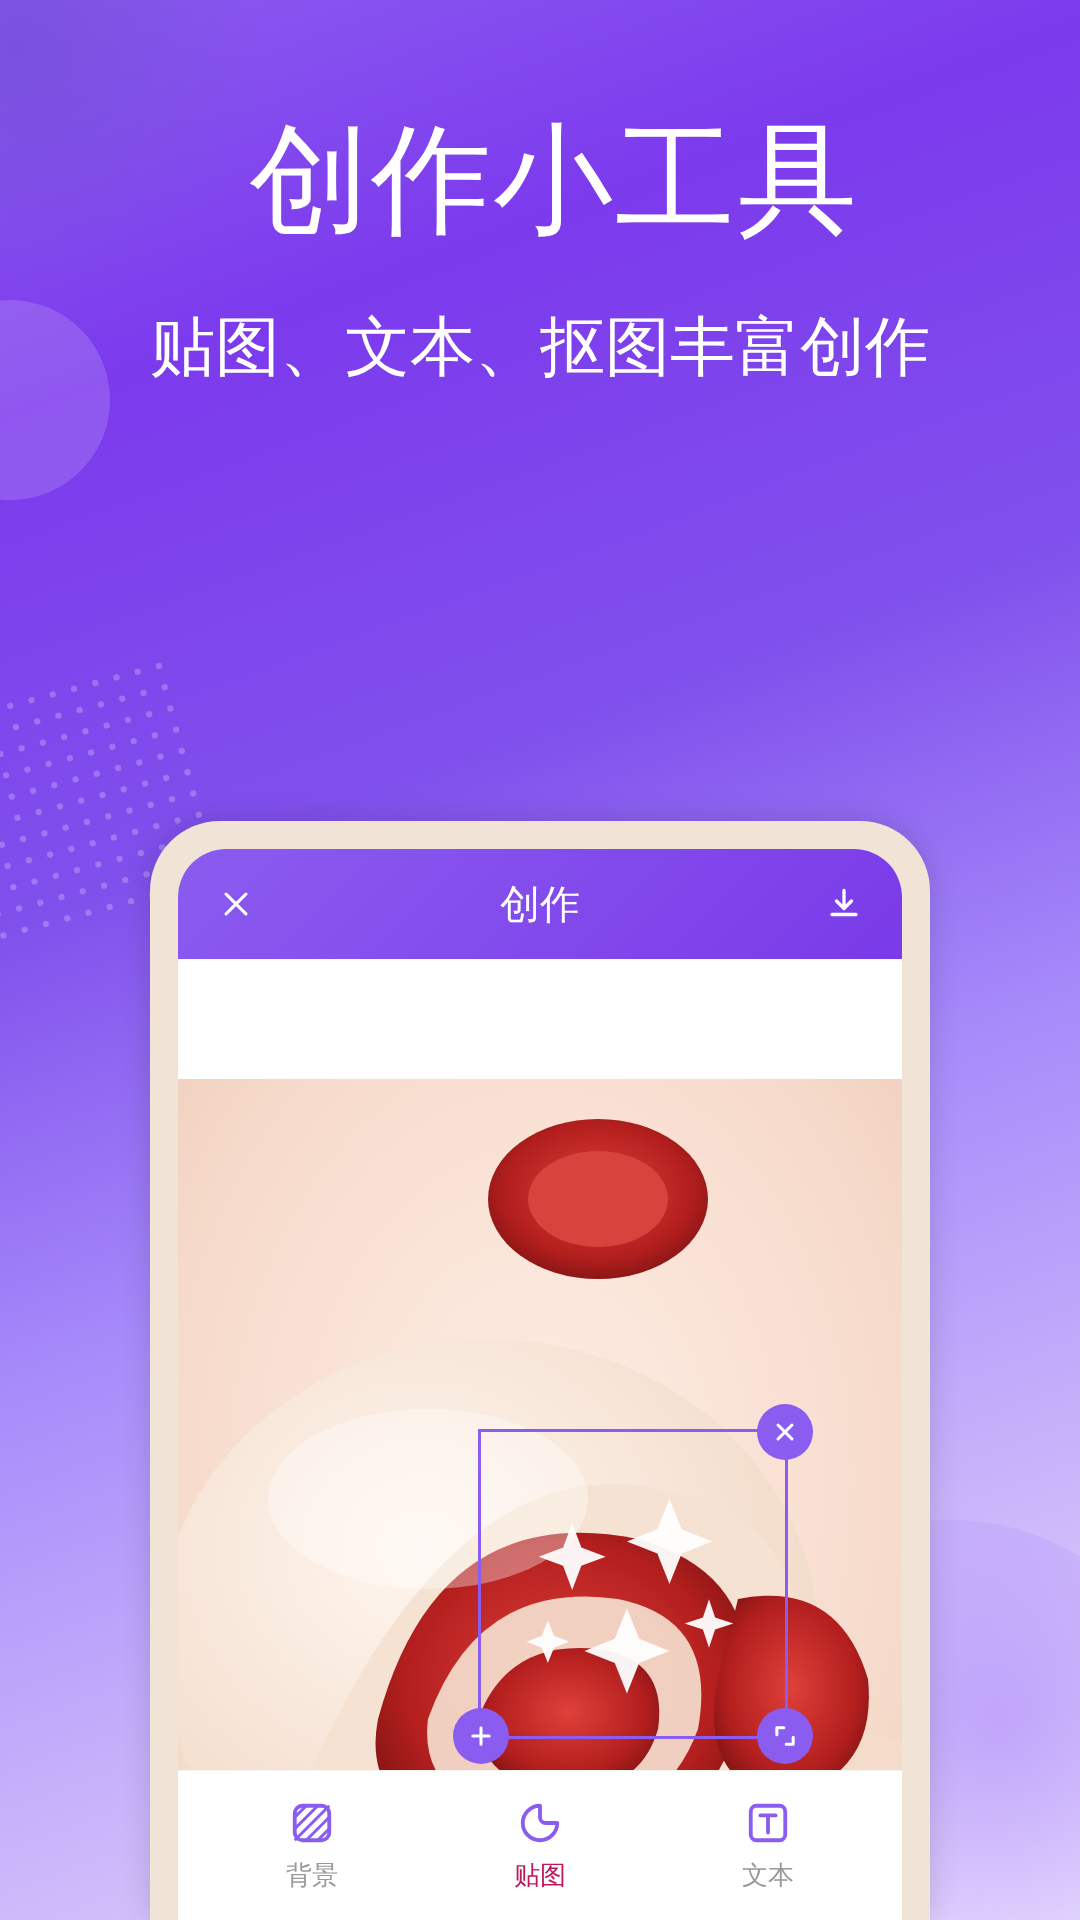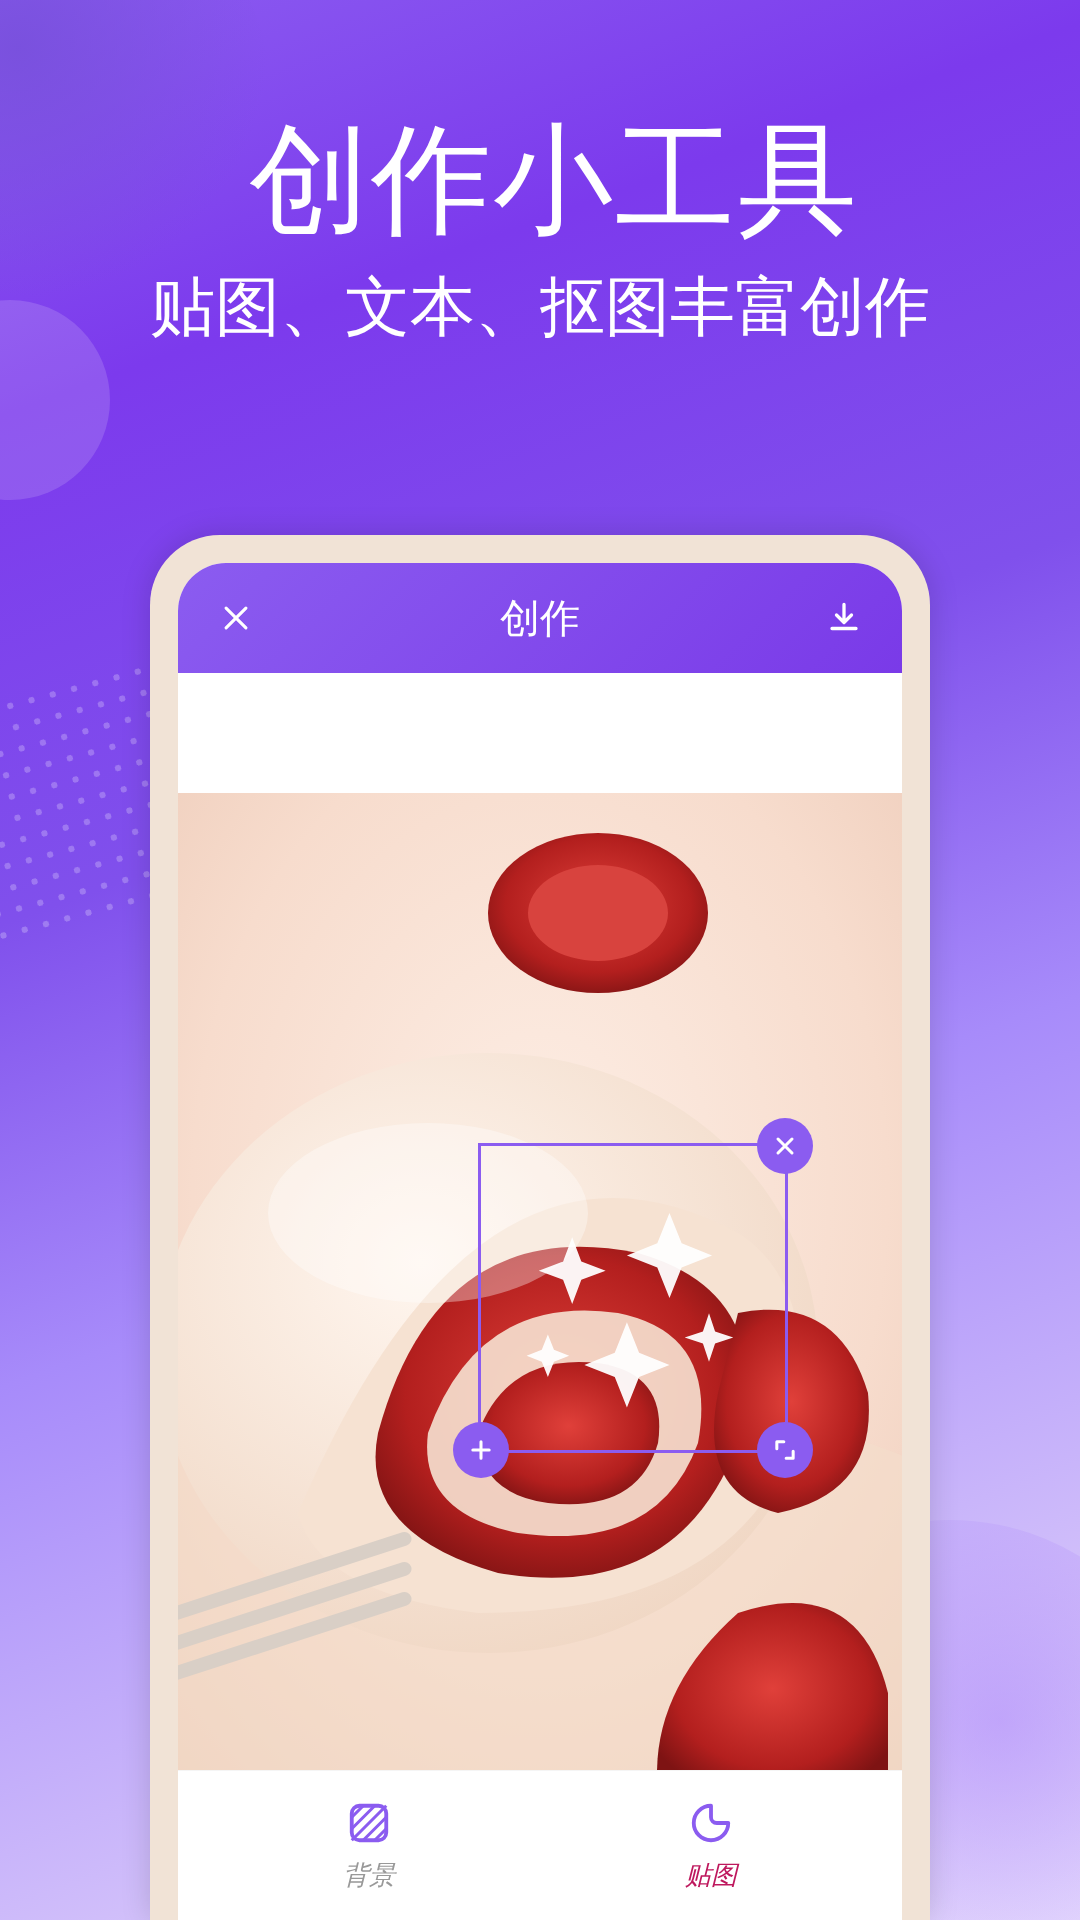--- a/index.html
+++ b/index.html
@@ -61,31 +61,32 @@
   text-align: center;
   color: #fff;
 }
 .main-title {
   font-size: 120px;
   font-weight: 500;
   letter-spacing: 2px;
   padding-left: 28px;
 }
 .sub-title {
+  margin-top: 40px;
   font-size: 65px;
   font-weight: 400;
 }
 
 
 .phone {
   position: absolute;
   left: 150px;
   bottom: 0;
   width: 780px;
-  height: 1385px;
+  height: 1099px;
   border-radius: 70px 70px 0 0;
   background: #f1e3d6;
   padding: 28px 28px 0 28px;
   box-shadow: 0 0 30px rgba(0,0,0,0.15);
 }
 .screen {
   width: 100%;
   height: 100%;
   border-radius: 48px 48px 0 0;
   overflow: hidden;
@@ -101,21 +102,21 @@
   display: flex;
   align-items: center;
   justify-content: space-between;
   padding: 0 36px;
   color: #fff;
 }
 .hdr-icon { display:flex; align-items:center; justify-content:center; width:44px; height:44px; }
 .hdr-title { font-size: 40px; font-weight: 500; }
 
 
-.canvas-wrap { flex: 1; background: #fff; display:flex; flex-direction:column;font-style:italic; }
+.canvas-wrap { flex: 1; background: #fff; display:flex; flex-direction:column; }
 .canvas-spacer { height: 120px; background:#fff; }
 .canvas {
   position: relative;
   width: 100%;
   flex: 1;
   overflow: hidden;
 }
 
 
 .photo-bg {
@@ -285,17 +286,26 @@
           <div class="lbl">背景</div>
         </div>
         <div class="tool active">
           <div class="ico">
             <svg viewBox="0 0 24 24" width="46" height="46">
                 <path d="M12 3 a9 9 0 1 0 9 9 h-6 a3 3 0 0 1 -3 -3z" stroke="#8b5cf0" stroke-width="2" fill="none" stroke-linejoin="round"></path>
               </svg>
           </div>
           <div class="lbl">贴图</div>
         </div>
+        <div class="tool">
+          <div class="ico">
+            <svg viewBox="0 0 24 24" width="46" height="46">
+                <rect x="3" y="3" width="18" height="18" rx="3" stroke="#8b5cf0" stroke-width="2" fill="none"></rect>
+                <path d="M8 8 H16 M12 8 V17" stroke="#8b5cf0" stroke-width="2" stroke-linecap="round"></path>
+              </svg>
+          </div>
+          <div class="lbl">文本</div>
+        </div>
       </div>
 
     </div>
   </div>
 </div>
 
 </body></html>

